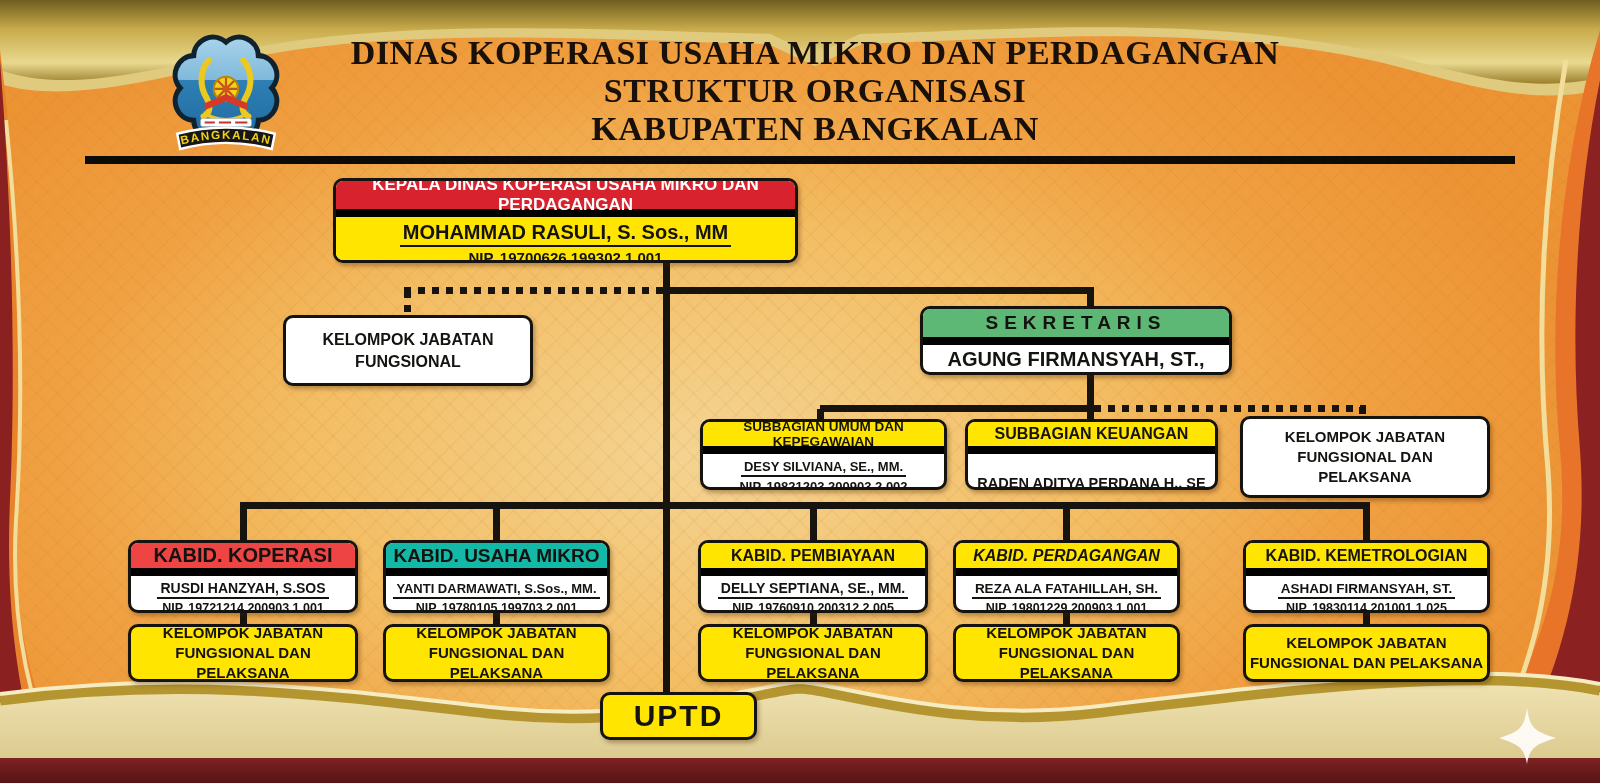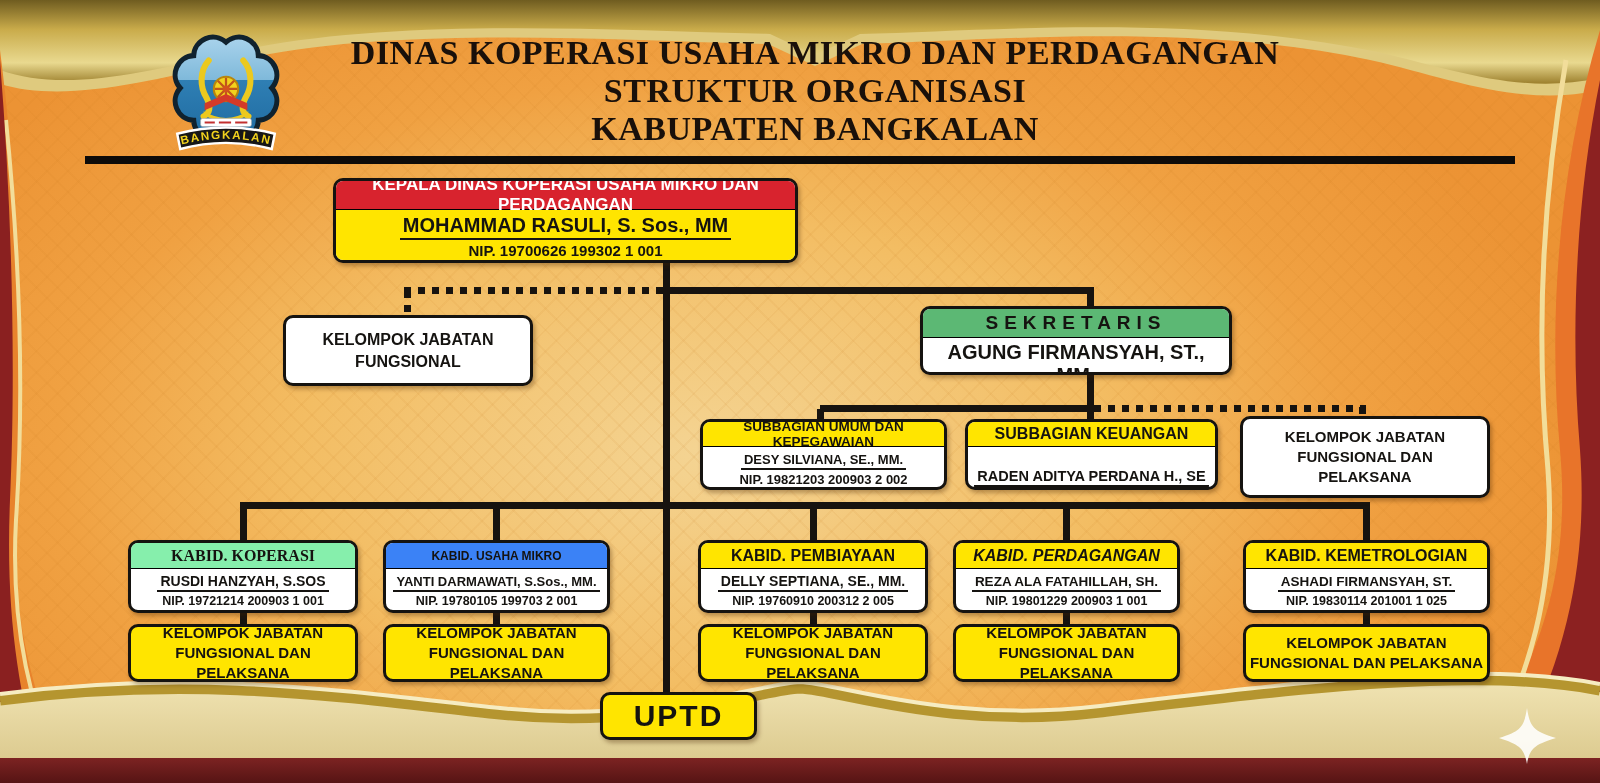--- a/index.html
+++ b/index.html
@@ -22,21 +22,21 @@
   .conn{position:absolute;background:#17130f;z-index:2;}
   .dot-h{position:absolute;height:7px;z-index:2;
     background:repeating-linear-gradient(90deg,#17130f 0 7px,transparent 7px 14px);}
   .dot-v{position:absolute;width:7px;z-index:2;
     background:repeating-linear-gradient(180deg,#17130f 0 7px,transparent 7px 14px);}
 
   
   .box{position:absolute;border:3px solid #151310;border-radius:10px;background:#fff;
     box-shadow:2px 3px 4px rgba(70,35,0,.35);overflow:hidden;z-index:3;text-align:center;color:#151310;}
   .hdr{display:flex;align-items:center;justify-content:center;font-weight:bold;
-    border-bottom:1px solid #000000;}
+    border-bottom:8px solid #000000;}
   .body-pad{padding-top:4px;}
   .name{font-weight:bold;display:inline-block;border-bottom:2px solid #151310;padding:0 3px 1px;}
   .nip{font-weight:bold;margin-top:2px;}
   .whitebox{display:flex;flex-direction:column;align-items:center;justify-content:center;
     font-weight:bold;line-height:1.35;}
   .yellowbox{display:flex;flex-direction:column;align-items:center;justify-content:center;
     font-weight:bold;line-height:1.35;}
 </style>
 </head>
 <body>
@@ -173,28 +173,28 @@
     </div>
   </div>
 
   <div class="box whitebox" style="left:1240px;top:416px;width:244px;height:76px;font-size:15px;">
     <div>KELOMPOK JABATAN</div>
     <div>FUNGSIONAL DAN</div>
     <div>PELAKSANA</div>
   </div>
 
   <div class="box" style="left:128px;top:540px;width:224px;height:67px;">
-    <div class="hdr" style="height:25px;background:#86efac;font-size:16px;font-family:Liberation Serif, serif;">KABID. KOPERASI</div>
+    <div class="hdr" style="height:25px;background:#ef4444;font-size:20px;">KABID. KOPERASI</div>
     <div class="body-pad" style="padding-top:3px;">
       <span class="name" style="font-size:14px;">RUSDI HANZYAH, S.SOS</span>
       <div class="nip" style="font-size:12.5px;">NIP. 19721214 200903 1 001</div>
     </div>
   </div>
   <div class="box" style="left:383px;top:540px;width:221px;height:67px;">
-    <div class="hdr" style="height:25px;background:#3b82f6;font-size:12px;">KABID. USAHA MIKRO</div>
+    <div class="hdr" style="height:25px;background:#14b8a6;font-size:19px;">KABID. USAHA MIKRO</div>
     <div class="body-pad" style="padding-top:3px;">
       <span class="name" style="font-size:13px;">YANTI DARMAWATI, S.Sos., MM.</span>
       <div class="nip" style="font-size:12.5px;">NIP. 19780105 199703 2 001</div>
     </div>
   </div>
   <div class="box" style="left:698px;top:540px;width:224px;height:67px;">
     <div class="hdr" style="height:25px;background:#ffe500;font-size:16px;">KABID. PEMBIAYAAN</div>
     <div class="body-pad" style="padding-top:3px;">
       <span class="name" style="font-size:14px;">DELLY SEPTIANA, SE., MM.</span>
       <div class="nip" style="font-size:12.5px;">NIP. 19760910 200312 2 005</div>

